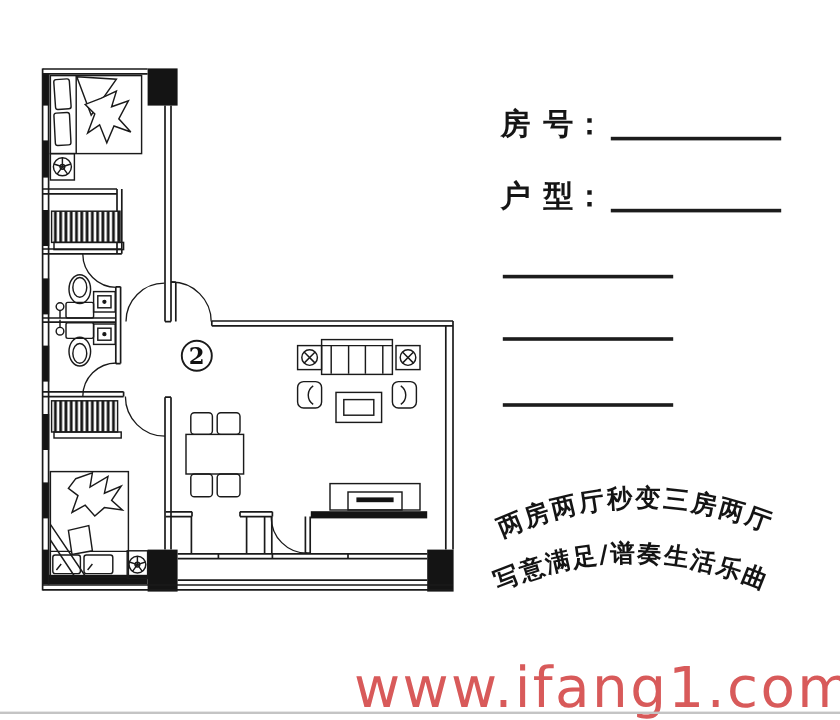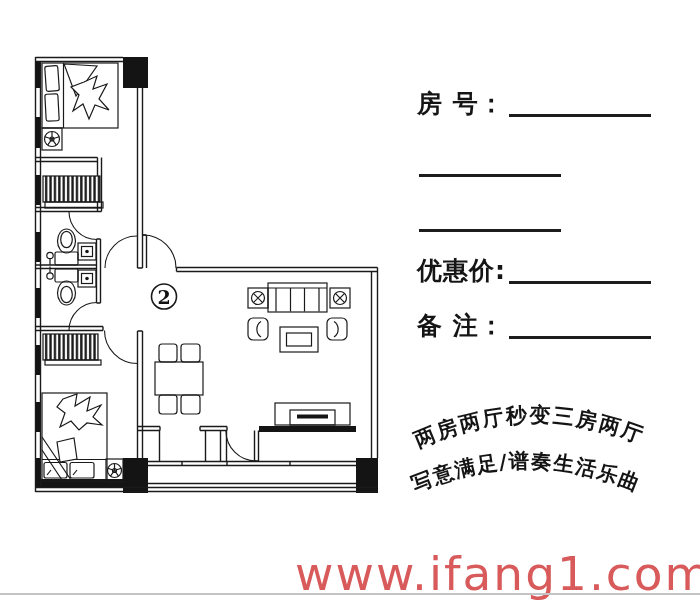--- a/index.html
+++ b/index.html
@@ -211,31 +211,30 @@
       <textPath href="#slog2">写意满足/谱奏生活乐曲</textPath>
     </text>
   </svg>
 
   <div>
     <div class="form-row r1">
       <span class="lbl">房 号：</span>
       <span class="line"></span>
     </div>
     <div class="form-row r2">
+      <span class="lbl">户 型：</span>
       <span class="line"></span>
     </div>
     <div class="form-row r3">
       <span class="line"></span>
     </div>
     <div class="form-row r4">
-      <span class="lbl">优惠价:</span>
       <span class="line"></span>
     </div>
     <div class="form-row r5">
-      <span class="lbl">备 注：</span>
       <span class="line"></span>
     </div>
   </div>
 
   <div class="watermark">www.ifang1.com</div>
 
   <div class="edge-line"></div>
 
 </div>
 

